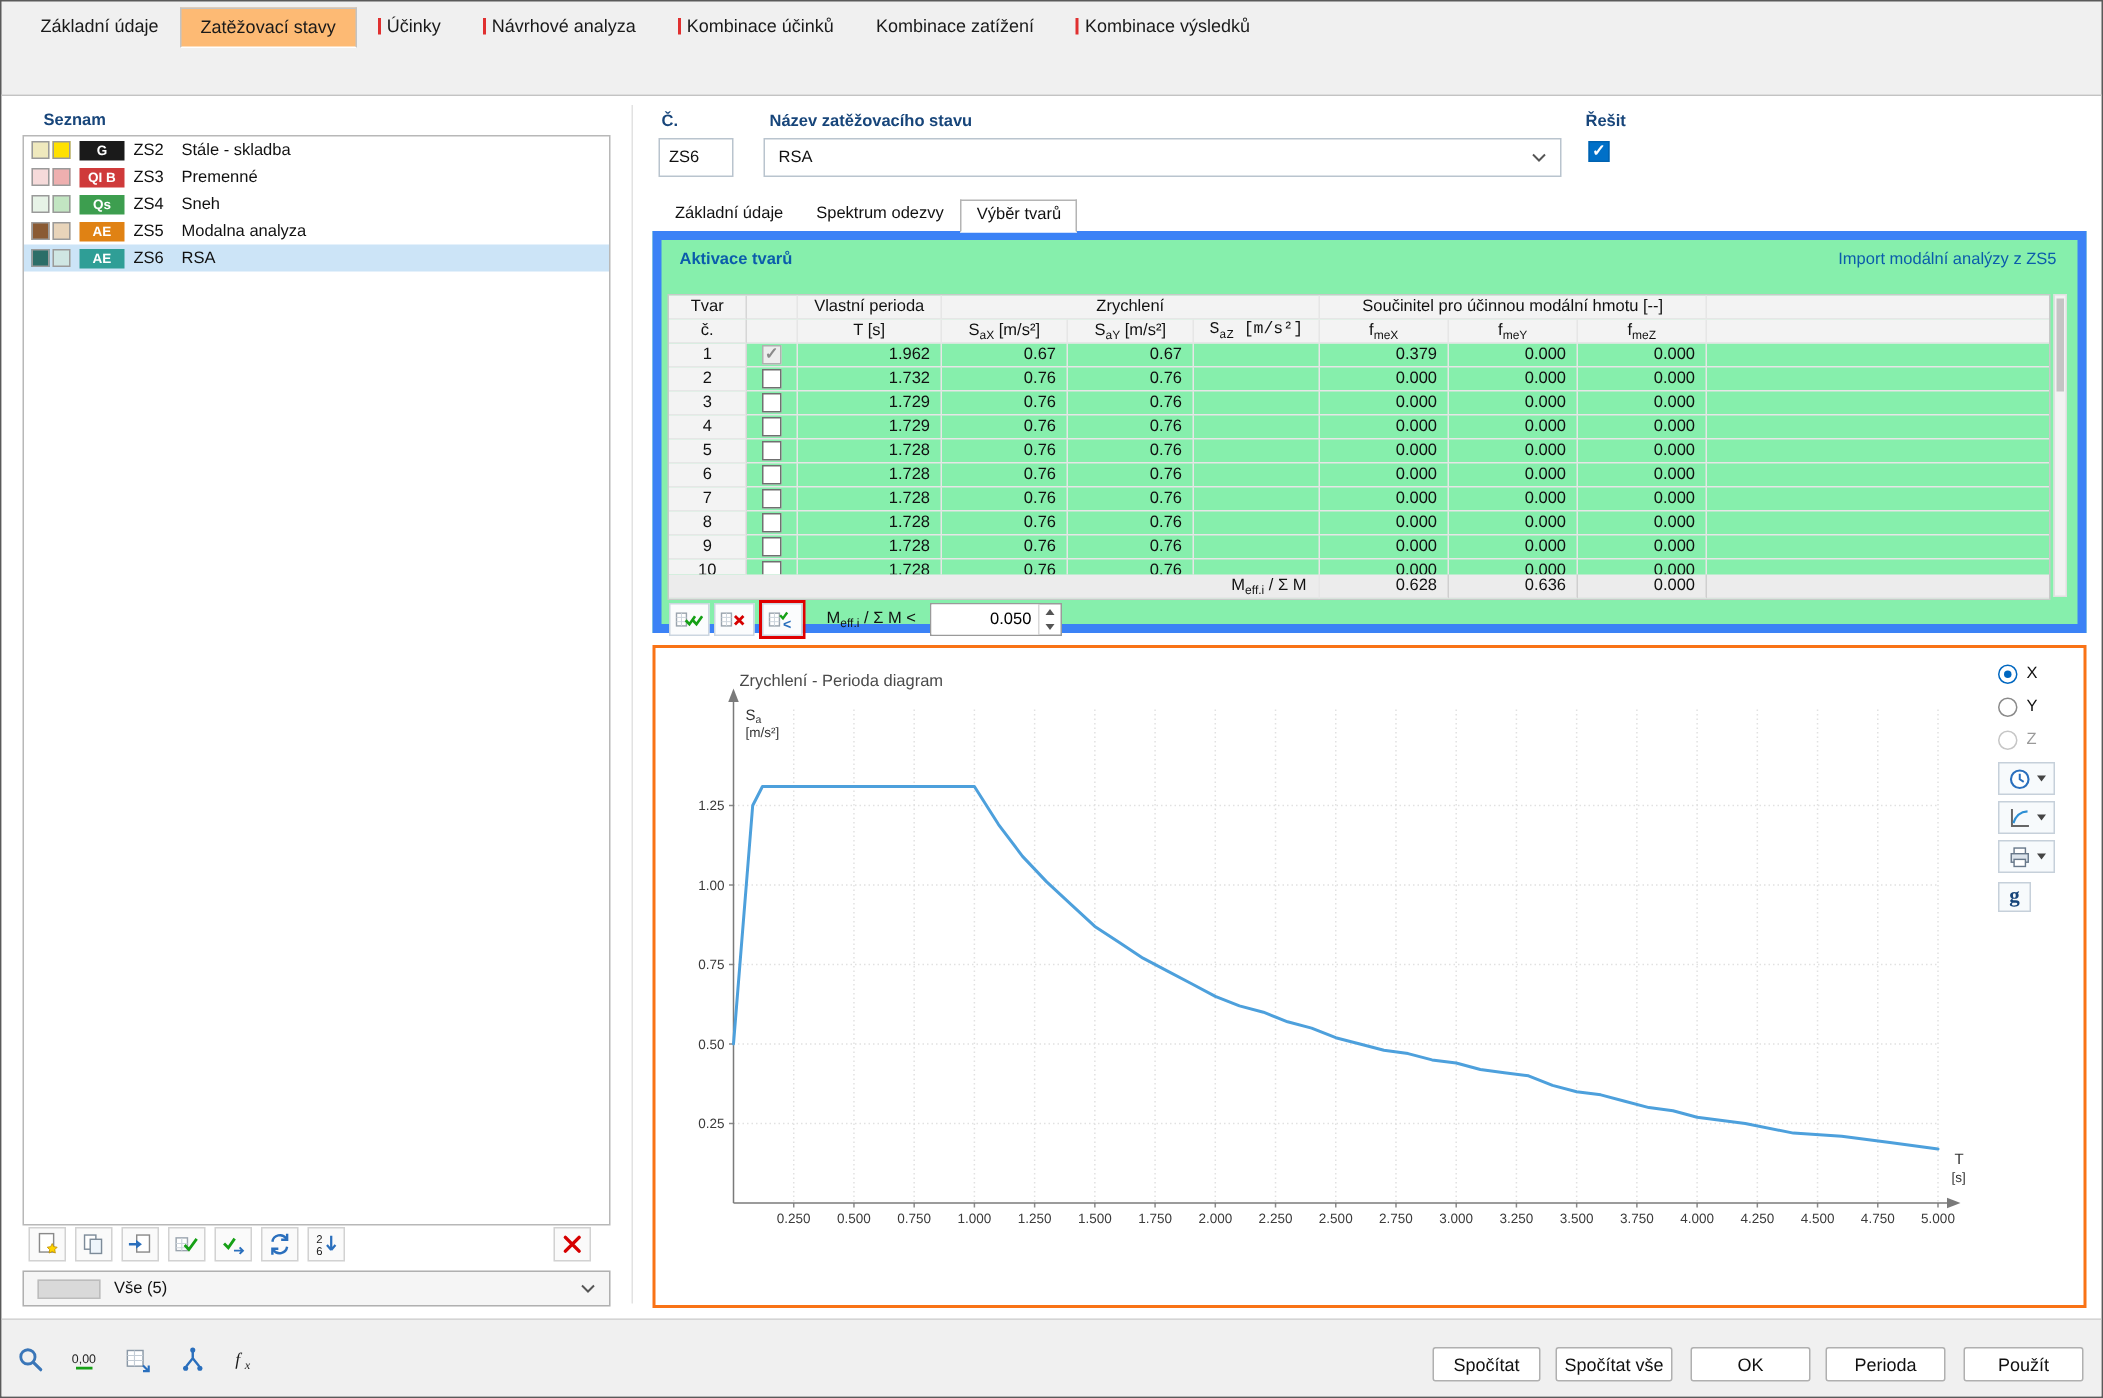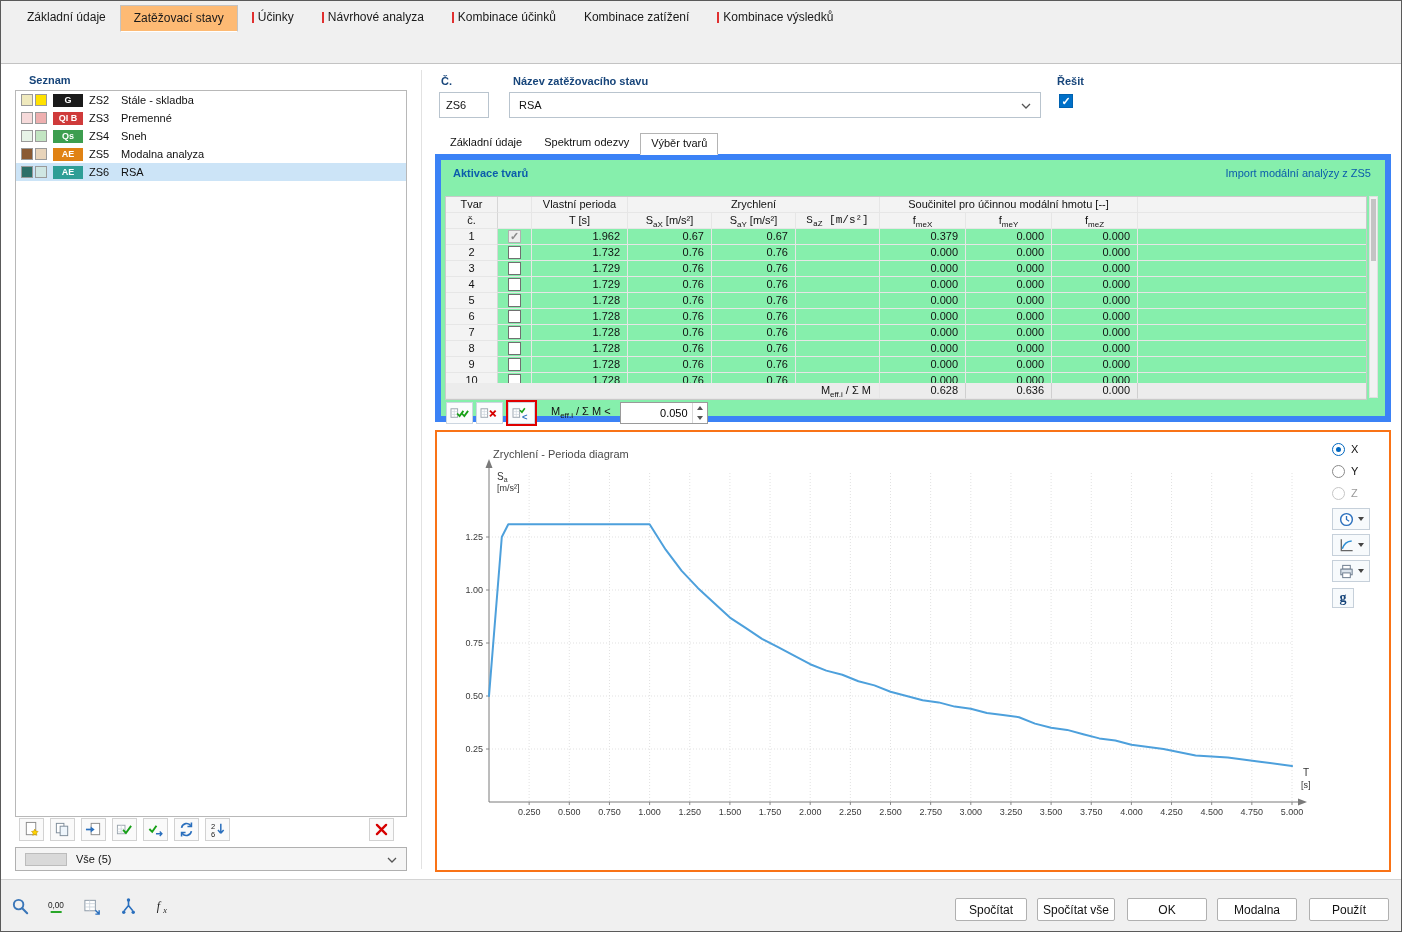--- a/index.html
+++ b/index.html
@@ -693,17 +693,17 @@
               <text x="2" y="14" font-size="13" font-style="italic" font-family="Liberation Serif, serif" fill="#1a1a1a">f</text>
               <text x="9" y="17" font-size="9" font-style="italic" font-family="Liberation Serif, serif" fill="#1a1a1a">x</text>
             </svg>
           </span>
         </div>
       </div>
     <div class="actions">
         <div class="btn" style="width: 72px; margin-left: 0px;">Spočítat</div>
         <div class="btn" style="width: 78px; margin-left: 10px;">Spočítat vše</div>
         <div class="btn" style="width: 80px; margin-left: 12px;">OK</div>
-        <div class="btn" style="width: 80px; margin-left: 10px;">Modalna</div>
+        <div class="btn" style="width: 80px; margin-left: 10px;">Perioda</div>
         <div class="btn" style="width: 80px; margin-left: 12px;">Použít</div>
       </div>
   </div>
 </div>
 
 </body></html>

